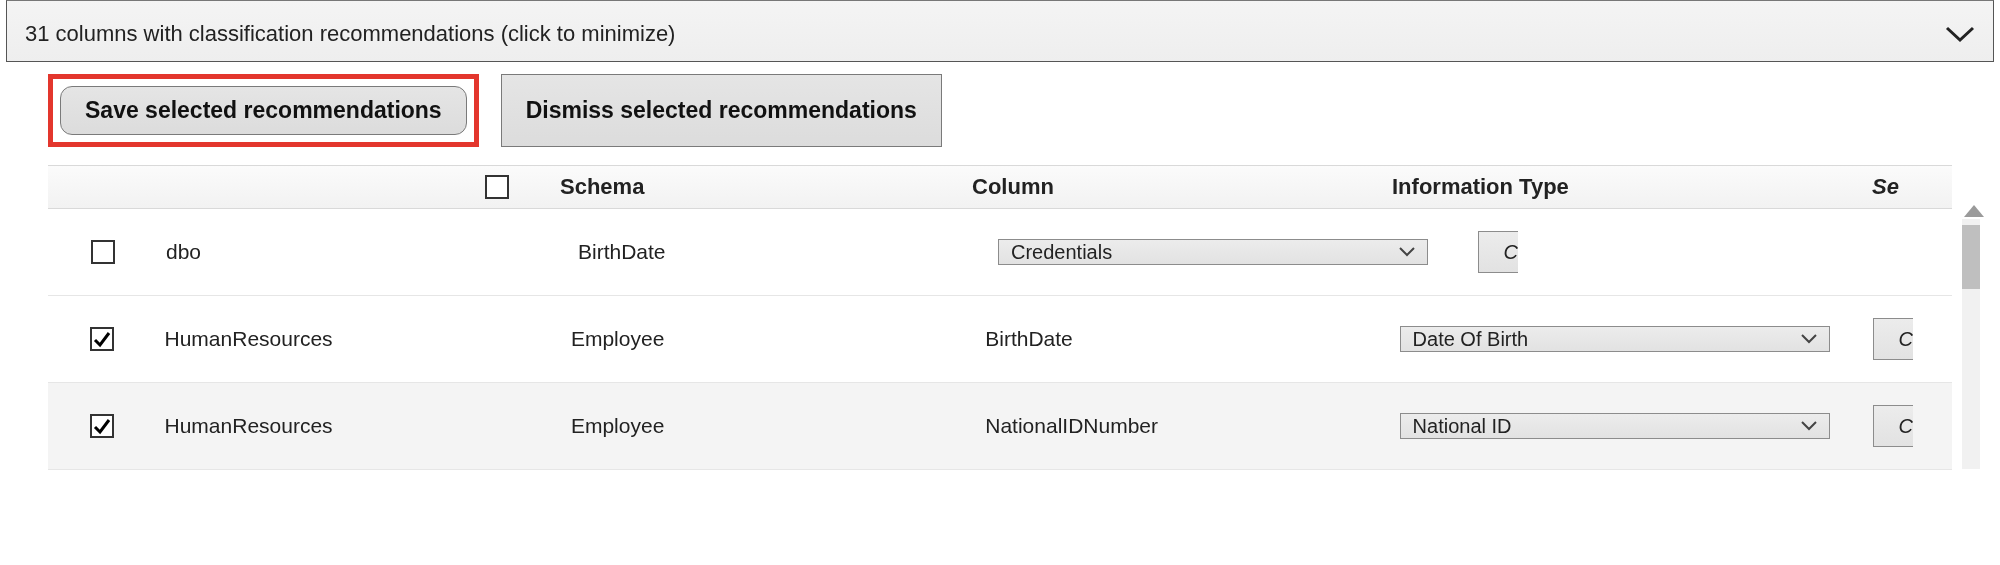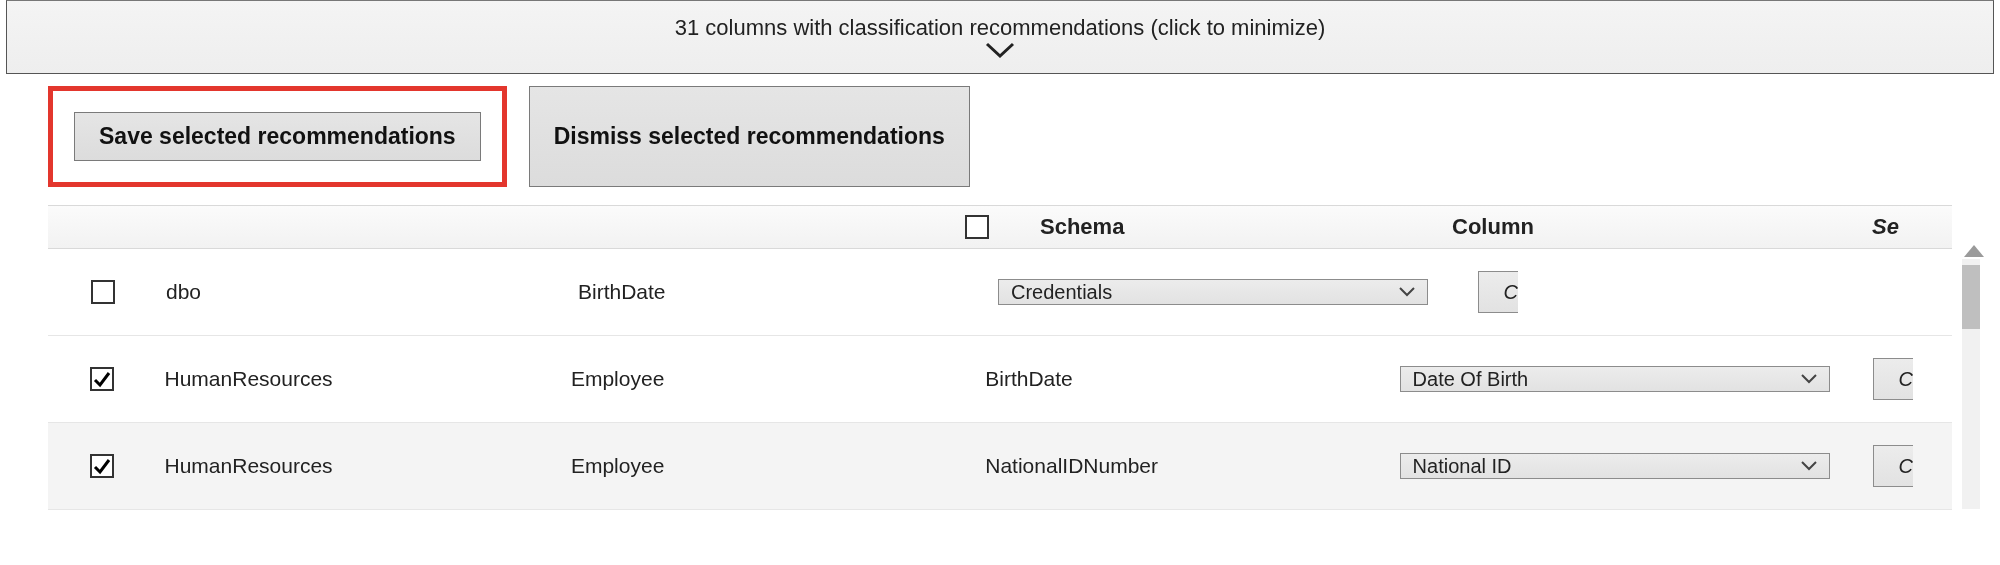--- a/index.html
+++ b/index.html
@@ -11,23 +11,22 @@
       width: 2000px;
     }
     
     .banner {
       display: flex;
       align-items: center;
       justify-content: space-between;
       background: linear-gradient(#f4f4f4, #eeeeee);
       border: 1px solid #555;
       border-top: 1px solid #777;
-      padding: 14px 18px 14px 18px;
+      padding: 20px 18px 14px 18px;
       margin: 0 6px 12px 6px;
-      flex-direction: column;
     }
     .banner-text { font-size: 22px; color: #222; }
     .banner-chevron svg { display: block; }
 
     
     .actions {
       display: flex;
       gap: 22px;
       padding: 0 48px 18px 48px;
     }
@@ -38,21 +37,21 @@
       font-size: 23px;
       font-weight: 600;
       color: #111;
       cursor: pointer;
     }
     .highlight-frame {
       border: 5px solid #e3362d;
       padding: 3px;
       display: inline-flex;
     }
-    .highlight-frame .btn { margin: 18px; }
+    .highlight-frame .btn { margin: 4px; border-radius: 12px; }
 
     
     .table-wrap {
       margin: 0 48px 0 48px;
       position: relative;
     }
     .thead {
       display: flex;
       align-items: center;
       background: linear-gradient(#fbfbfb, #f2f2f2);
@@ -159,20 +158,21 @@
 
 <div class="table-wrap">
   <div class="thead">
     <div class="col-check">
       <span class="checkbox">
         
       </span>
     </div>
     <div class="col-schema hcell">Schema</div>
     <div class="col-column hcell">Column</div>
+    <div class="col-info hcell">Information Type</div>
     <div class="col-sens hcell">Se</div>
   </div>
 
   <div class="tbody">
 
     <div class="row">
       <div class="col-check">
         <span class="checkbox">
           
         </span>

